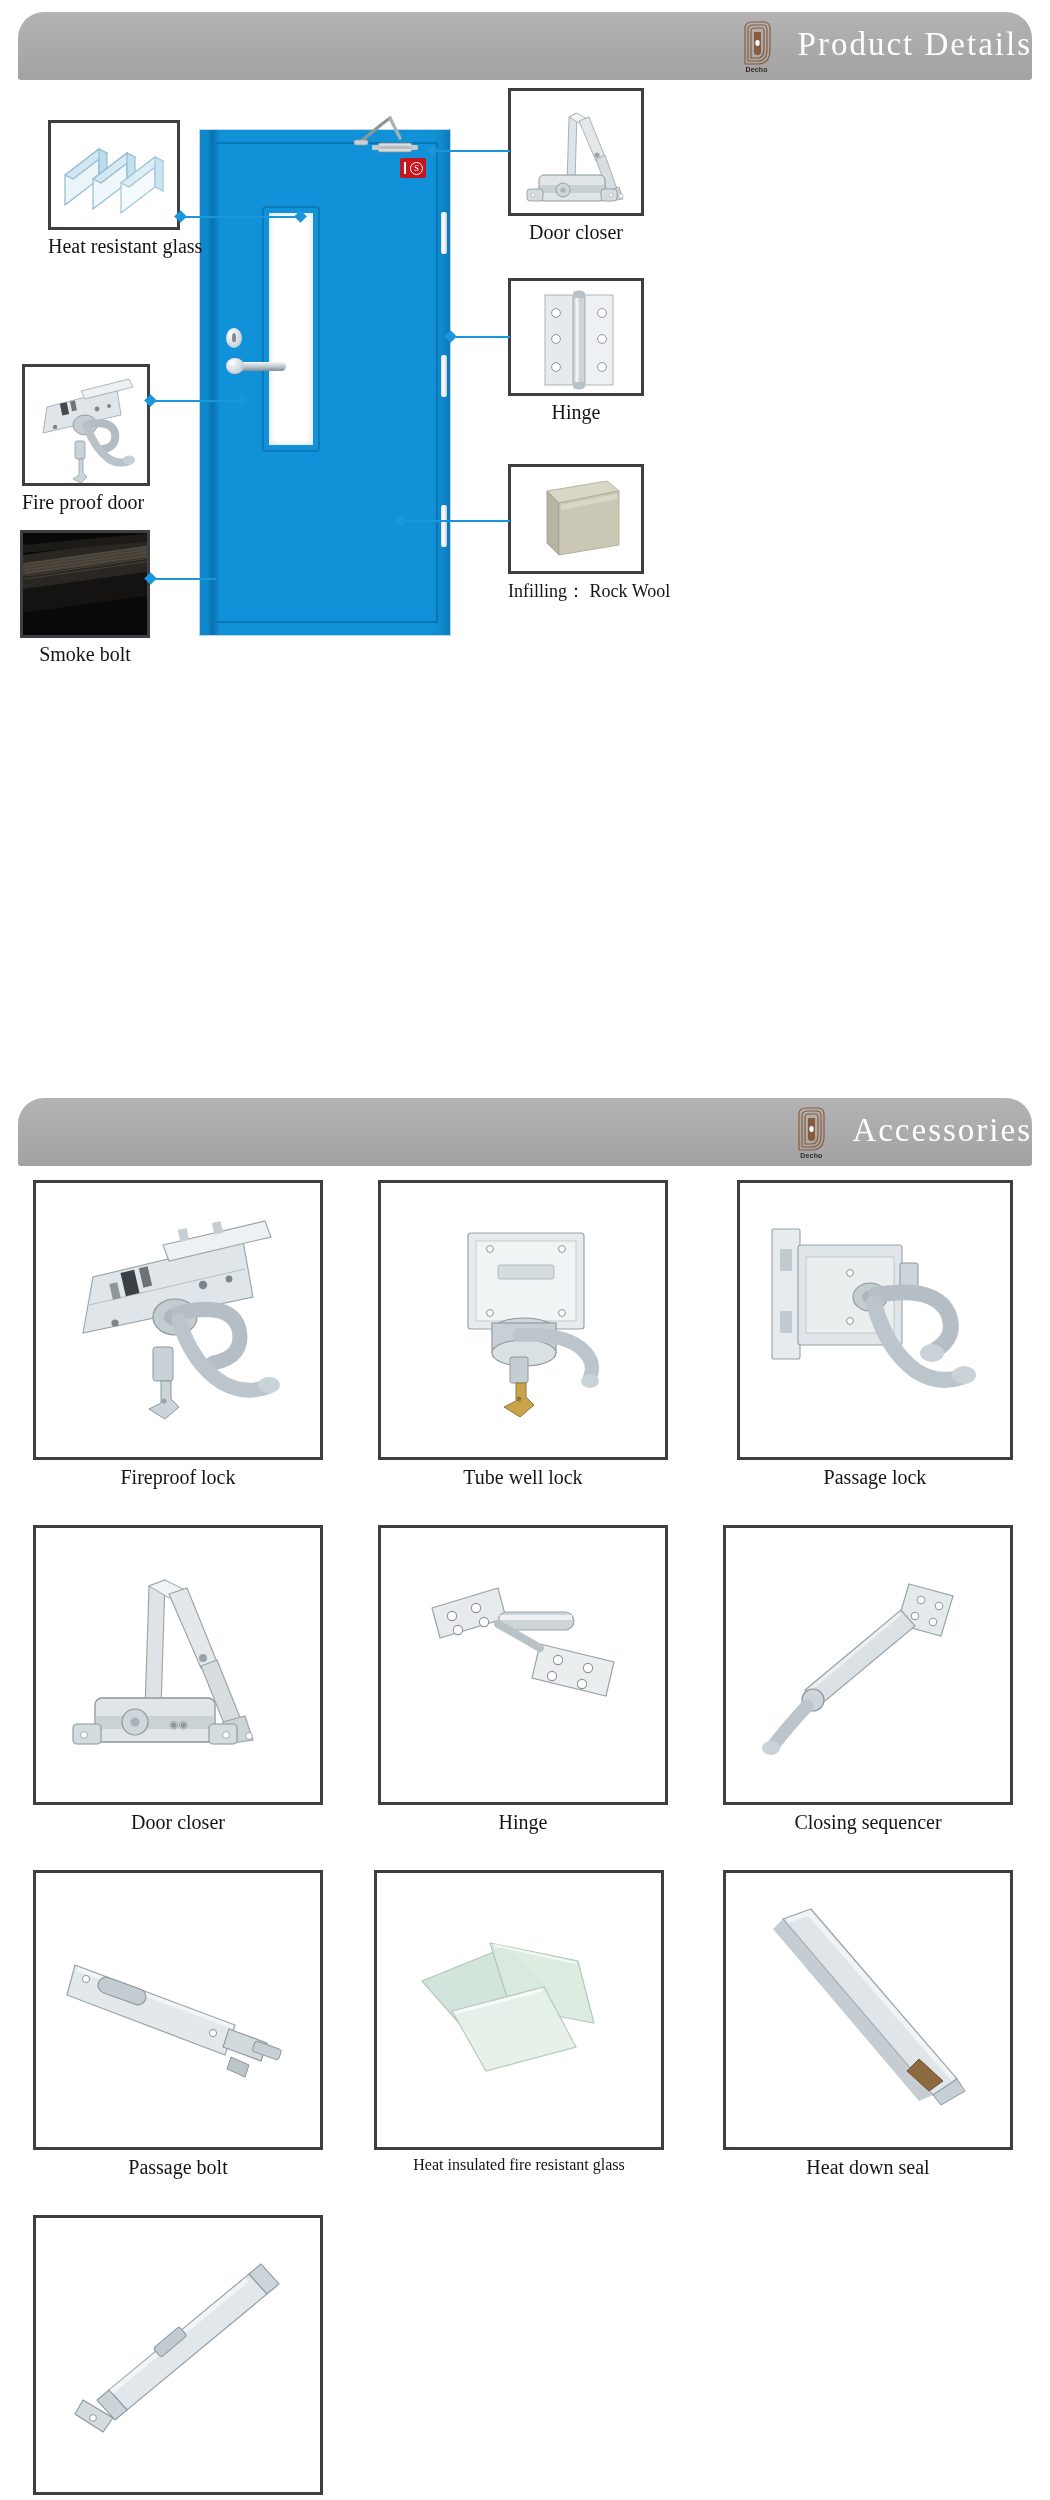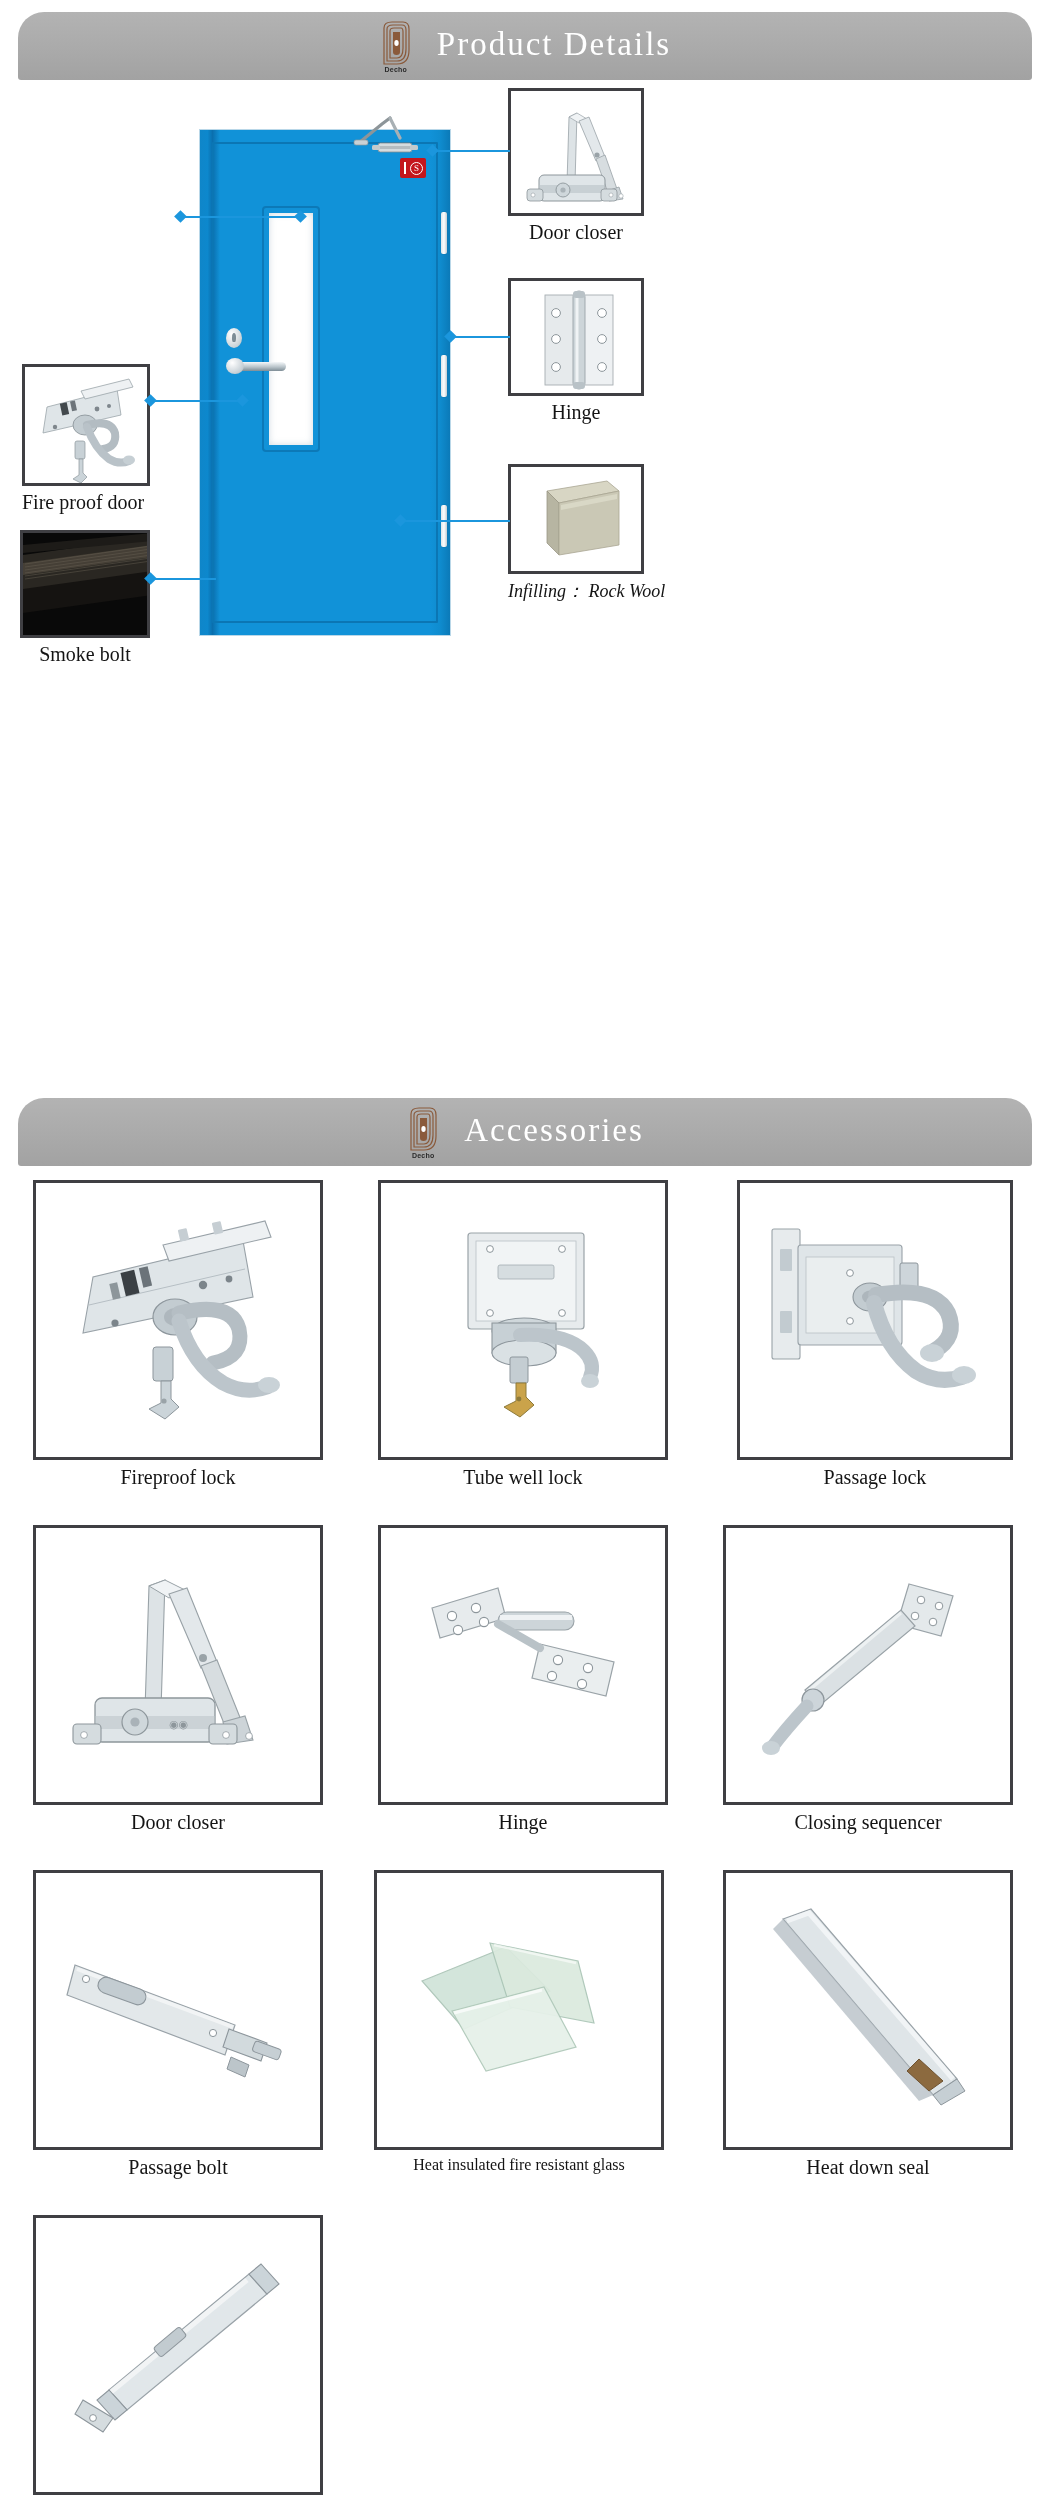--- a/index.html
+++ b/index.html
@@ -16,21 +16,21 @@
   
   .banner {
     position: absolute;
     left: 18px;
     width: 1014px;
     height: 68px;
     background: linear-gradient(to bottom, #b3b3b3 0%, #aaaaaa 55%, #a2a2a2 100%);
     border-radius: 26px 26px 3px 3px;
     display: flex;
     align-items: center;
-    justify-content: center;
+    justify-content: flex-end;
     gap: 24px;
   }
   .banner-logo {
     width: 34px;
     height: 52px;
     position: relative;
     flex: 0 0 auto;
   }
   .banner-logo svg { display: block; }
   .banner-logo-text {
@@ -66,21 +66,21 @@
     overflow: hidden;
   }
   .caption {
     text-align: center;
     font-size: 20px;
     color: #141414;
     margin-top: 5px;
     white-space: nowrap;
     font-family: "Liberation Serif", serif;
   }
-  .caption.small { font-size: 18px; font-style: italic; }
+  .caption.small { font-size: 18px; }
 
   
   .leader {
     position: absolute;
     height: 2px;
     background: #1b96dd;
   }
   .dot {
     position: absolute;
     width: 9px; height: 9px;
@@ -251,20 +251,42 @@
         <rect x="58" y="29" width="8" height="5" rx="1.5" fill="#c2cacd"></rect>
       </svg>
     </div>
 
     <div id="fire-label">
       <div class="bar"></div>
       <div class="ring">S</div>
     </div>
   </div>
 
+  <div class="callout" style="left:48px; top:40px; width:132px;">
+    <div class="frame" style="width:132px; height:110px;">
+      <svg width="132" height="110" viewBox="0 0 132 110">
+        <g stroke="#8fb8cc" stroke-width="1.2" fill="#e9f4f9" opacity=".95">
+          <path d="M14 82 L14 52 L48 26 L48 56 Z"></path>
+          <path d="M14 52 L48 26 L56 30 L22 56 Z" fill="#cfe6f1"></path>
+          <path d="M48 26 L56 30 L56 60 L48 56 Z" fill="#b9dbeb"></path>
+        </g>
+        <g stroke="#8fb8cc" stroke-width="1.2" fill="#eef7fb" opacity=".95">
+          <path d="M42 86 L42 56 L76 30 L76 60 Z"></path>
+          <path d="M42 56 L76 30 L84 34 L50 60 Z" fill="#d5e9f3"></path>
+          <path d="M76 30 L84 34 L84 64 L76 60 Z" fill="#c0dfed"></path>
+        </g>
+        <g stroke="#9cc3d5" stroke-width="1.2" fill="#f4fafd" opacity=".95">
+          <path d="M70 90 L70 60 L104 34 L104 64 Z"></path>
+          <path d="M70 60 L104 34 L112 38 L78 64 Z" fill="#dceef6"></path>
+          <path d="M104 34 L112 38 L112 68 L104 64 Z" fill="#c8e4f0"></path>
+        </g>
+      </svg>
+    </div>
+    <div class="caption">Heat resistant glass</div>
+  </div>
   <div class="leader" style="left:180px; top:136px; width:122px;"></div>
   <div class="dot" style="left:176px; top:132px;"></div>
   <div class="dot" style="left:296px; top:132px;"></div>
 
   <div class="callout" style="left:22px; top:272px; width:116px;margin-top:12px;">
     <div class="frame" style="width:128px; height:122px;">
       <svg width="128" height="122" viewBox="0 0 128 122">
         <path d="M18 66 L22 40 L92 22 L96 48 Z" fill="#dfe5e8" stroke="#9aa4aa" stroke-width=".8"></path>
         <path d="M56 24 L104 12 L108 20 L60 32 Z" fill="#eef1f3" stroke="#9aa4aa" stroke-width=".8"></path>
         <rect x="36" y="36" width="7" height="12" fill="#43494d" transform="rotate(-12 39 42)"></rect>

